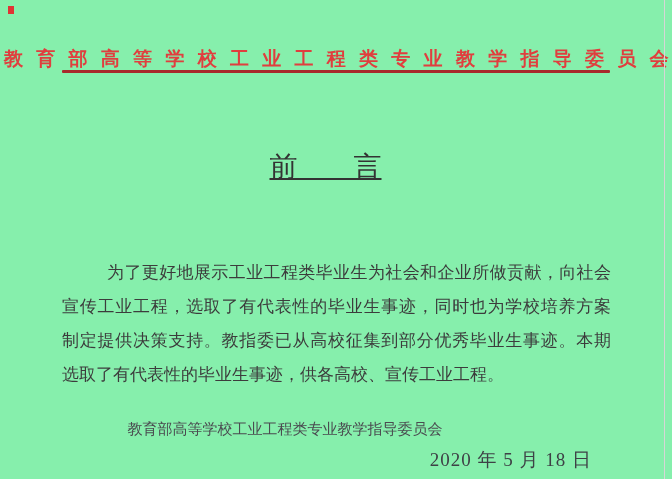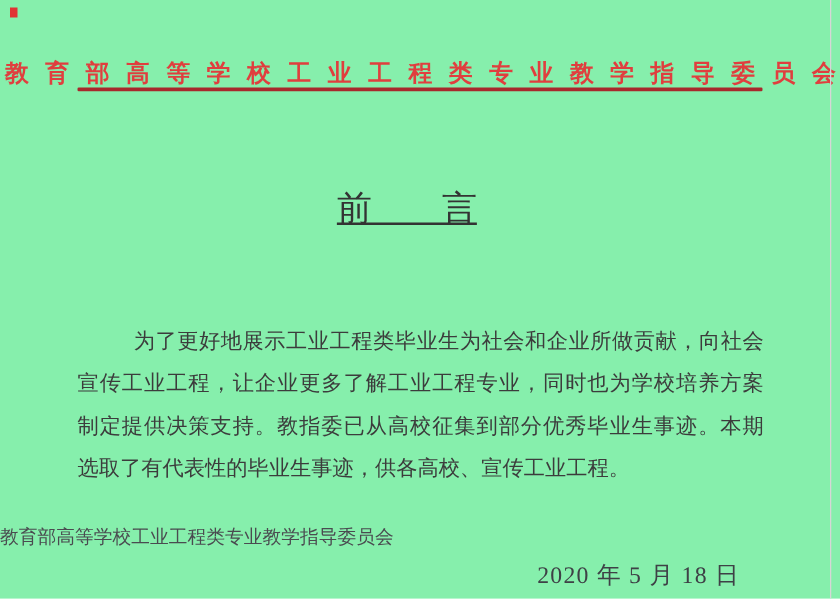--- a/index.html
+++ b/index.html
@@ -58,21 +58,21 @@
     line-height: 34px;
     text-align: justify;
     text-align-last: justify;
     white-space: nowrap;
   }
   .body-line.first { text-indent: 45px; }
   .body-line.last { text-align-last: left; white-space: normal; }
   .doc-signature {
     position: absolute;
     top: 420px; left: 0; right: 102px;
-    text-align: left;
+    text-align: center;
     font-size: 15px;
     color: #4a4b50;
     white-space: nowrap;
   }
   .doc-date {
     position: absolute;
     top: 447px; left: 0; right: 80px;
     text-align: right;
     font-size: 19px;
     letter-spacing: 1px;
@@ -94,21 +94,21 @@
   <div class="corner-mark"></div>
 
   <div class="doc-header-title">教 育 部 高 等 学 校 工 业 工 程 类 专 业 教 学 指 导 委 员 会</div>
 
   <div class="header-rule"></div>
 
   <div class="doc-title">前　　言</div>
 
   <div class="doc-body">
     <div class="body-line first">为了更好地展示工业工程类毕业生为社会和企业所做贡献，向社会</div>
-    <div class="body-line">宣传工业工程，让企业更多了解工业工程专业，同时也为学校培养方案</div>
+    <div class="body-line">宣传工业工程，选取了有代表性的毕业生事迹，同时也为学校培养方案</div>
     <div class="body-line">制定提供决策支持。教指委已从高校征集到部分优秀毕业生事迹。本期</div>
     <div class="body-line last">选取了有代表性的毕业生事迹，供各高校、宣传工业工程。</div>
   </div>
 
   <div class="doc-signature">教育部高等学校工业工程类专业教学指导委员会</div>
 
   <div class="doc-date">2020 年 5 月 18 日</div>
 
   <div class="edge-line"></div>
 

